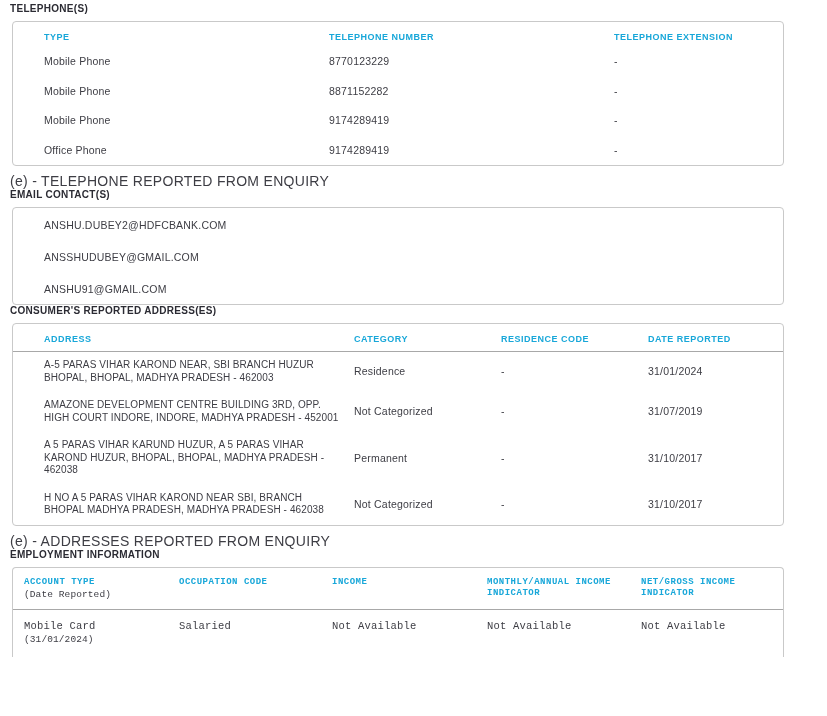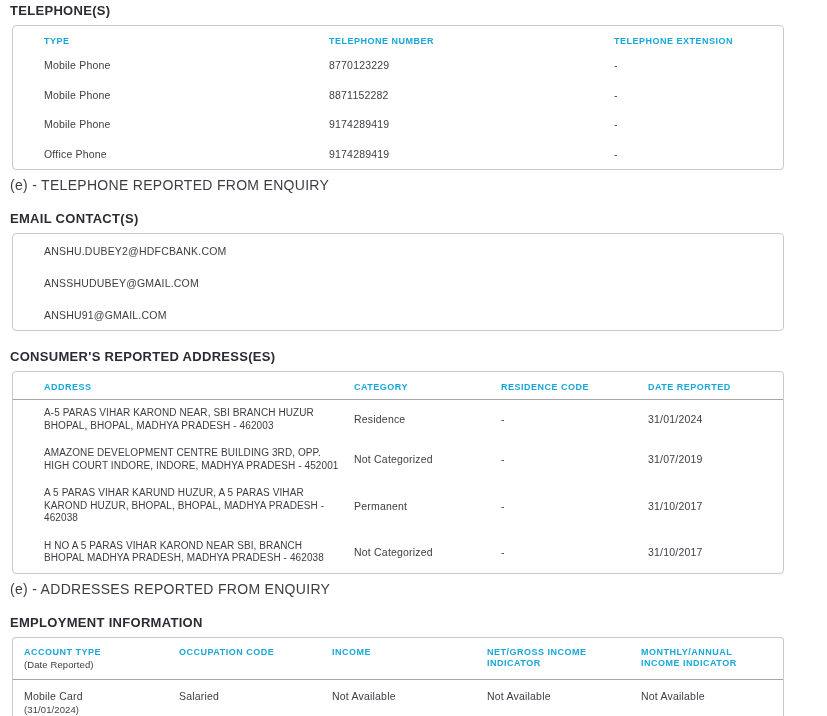--- a/index.html
+++ b/index.html
@@ -4,35 +4,36 @@
 <style>
   * { margin: 0; padding: 0; box-sizing: border-box; }
   html, body { width: 827px; height: 716px; background: #ffffff; overflow: hidden; }
   body {
     font-family: "Liberation Sans", "DejaVu Sans", sans-serif;
     color: #3d3d44;
     padding-top: 3px;
   }
   .section-title {
     margin: 0 0 7px 10px;
-    font-size: 13px;
+    font-size: 10px;
     font-weight: 700;
     letter-spacing: 0.3px;
     color: #2b2b33;
   }
   .box {
     margin-left: 12px;
     width: 772px;
     border: 1px solid #c9c9c9;
     border-radius: 4px;
     background: #ffffff;
   }
   .box--open {
     border-bottom: none;
     border-radius: 4px 4px 0 0;
+    font-family: Liberation Mono, monospace;
   }
   .col-head {
     font-size: 9px;
     font-weight: 700;
     letter-spacing: 0.5px;
     color: #18a7d9;
   }
   .cell {
     font-size: 10.5px;
     letter-spacing: 0.2px;
@@ -40,21 +41,21 @@
     color: #3d3d44;
     padding-right: 10px;
   }
   .footnote {
     margin: 7px 0 0 10px;
     font-size: 14px;
     letter-spacing: 0.3px;
     color: #3d3d44;
   }
   .section { margin-top: 0; }
-  .section + .section { margin-top: 18px; }
+  .section + .section { }
 
   
   .tel-grid-head, .tel-grid-row {
     display: grid;
     grid-template-columns: 250px 250px 1fr;
     padding-left: 31px;
     gap: 35px;
   }
   .tel-grid-head { padding-top: 10px; padding-bottom: 5px; }
   .tel-grid-row { padding-top: 8px; padding-bottom: 9px; }
@@ -196,22 +197,22 @@
 <div class="section">
   <h2 class="section-title">EMPLOYMENT INFORMATION</h2>
   <div class="box box--open">
     <div class="emp-grid-head">
       <span class="col-head emp-head-cell">
         <span>ACCOUNT TYPE</span>
         <span class="head-sub">(Date Reported)</span>
       </span>
       <span class="col-head emp-head-cell">OCCUPATION CODE</span>
       <span class="col-head emp-head-cell">INCOME</span>
+      <span class="col-head emp-head-cell">MONTHLY/ANNUAL INCOME INDICATOR</span>
       <span class="col-head emp-head-cell">NET/GROSS INCOME INDICATOR</span>
-      <span class="col-head emp-head-cell">MONTHLY/ANNUAL INCOME INDICATOR</span>
     </div>
     <div class="emp-grid-row">
       <span class="cell">
         <span>Mobile Card</span>
         <span class="cell-sub">(31/01/2024)</span>
       </span>
       <span class="cell">Salaried</span>
       <span class="cell">Not Available</span>
       <span class="cell">Not Available</span>
       <span class="cell">Not Available</span>

